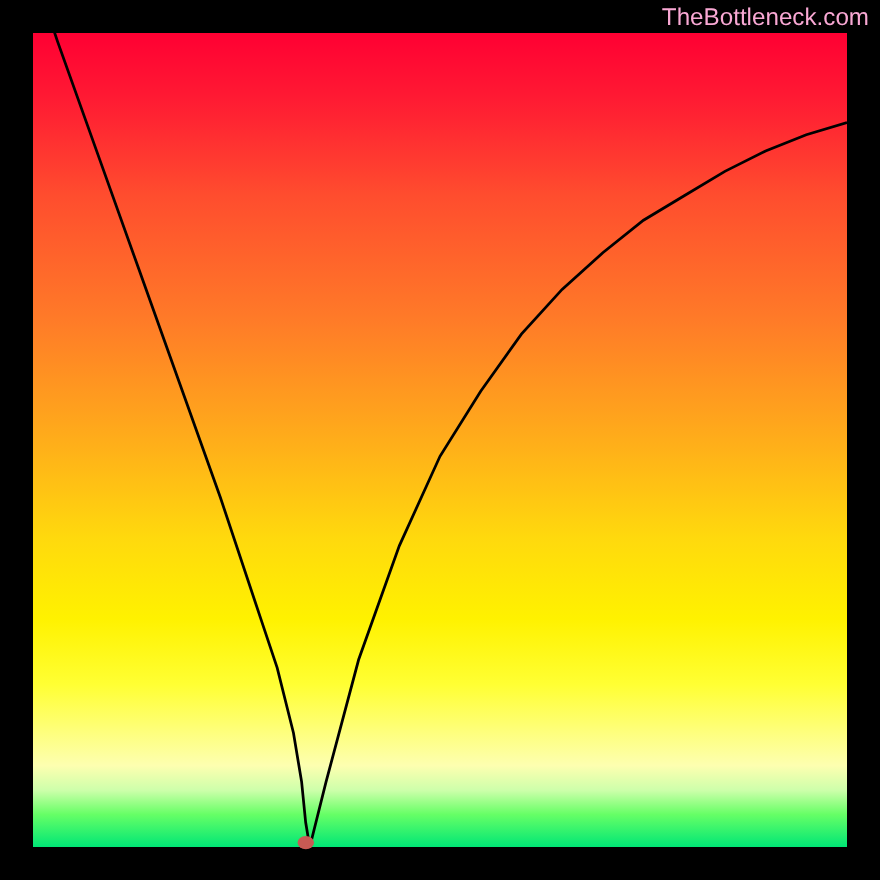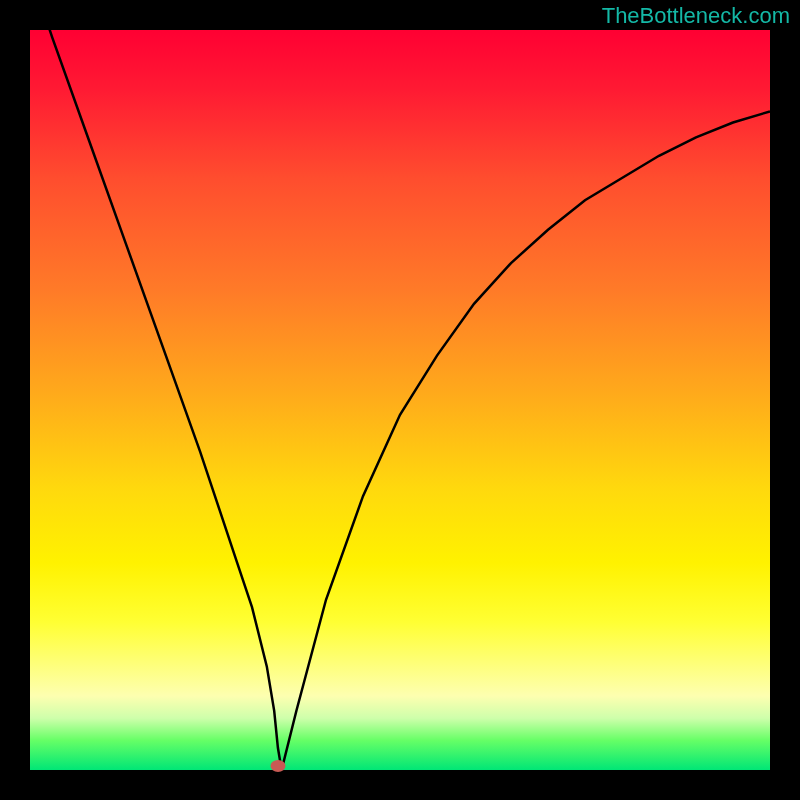--- a/index.html
+++ b/index.html
@@ -1,21 +1,21 @@
 <!DOCTYPE html>
 <html><head>
   <meta charset="utf-8">
   <style>
     * { margin: 0; padding: 0; box-sizing: border-box; }
     body { width: 800px; height: 800px; background: #000; position: relative; overflow: hidden; }
     .watermark {
       position: absolute;
       top: 3px;
       right: 10px;
-      color: #14b8a6;
+      color: #f9a8d4;
       font-family: Arial, sans-serif;
       font-size: 22px;
       font-weight: 500;
       z-index: 10;
     }
     .plot-area {
       position: absolute;
       top: 30px;
       left: 30px;
       width: 740px;

